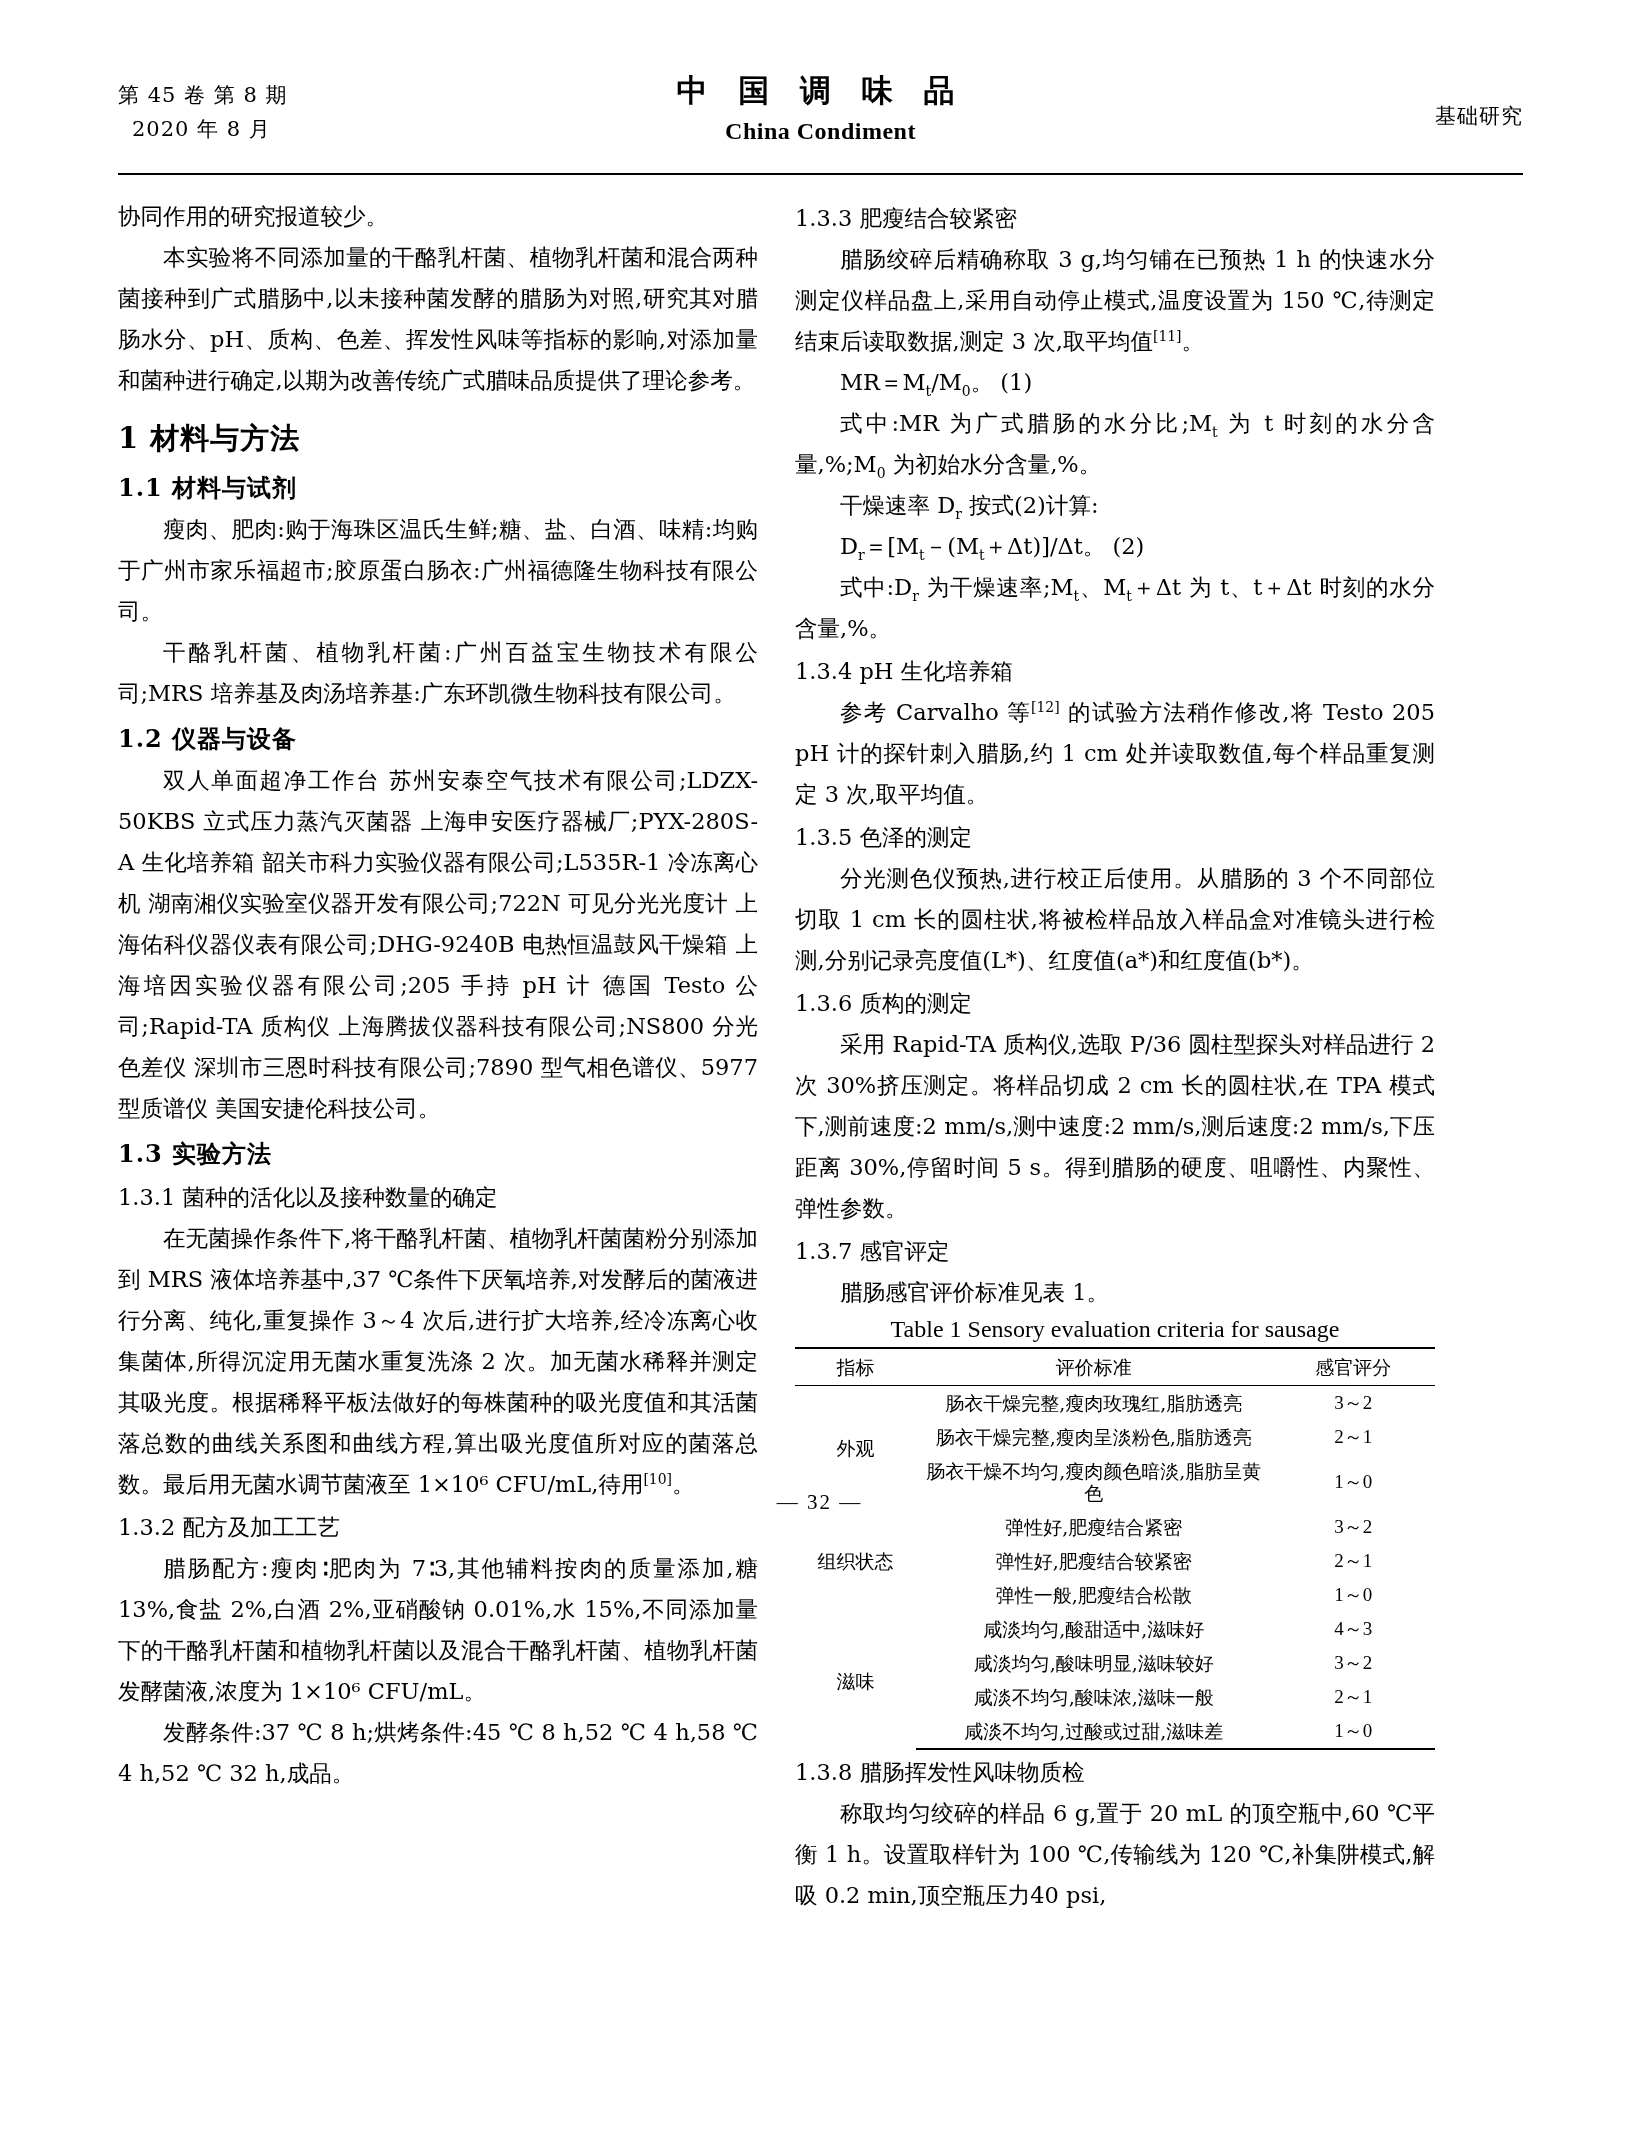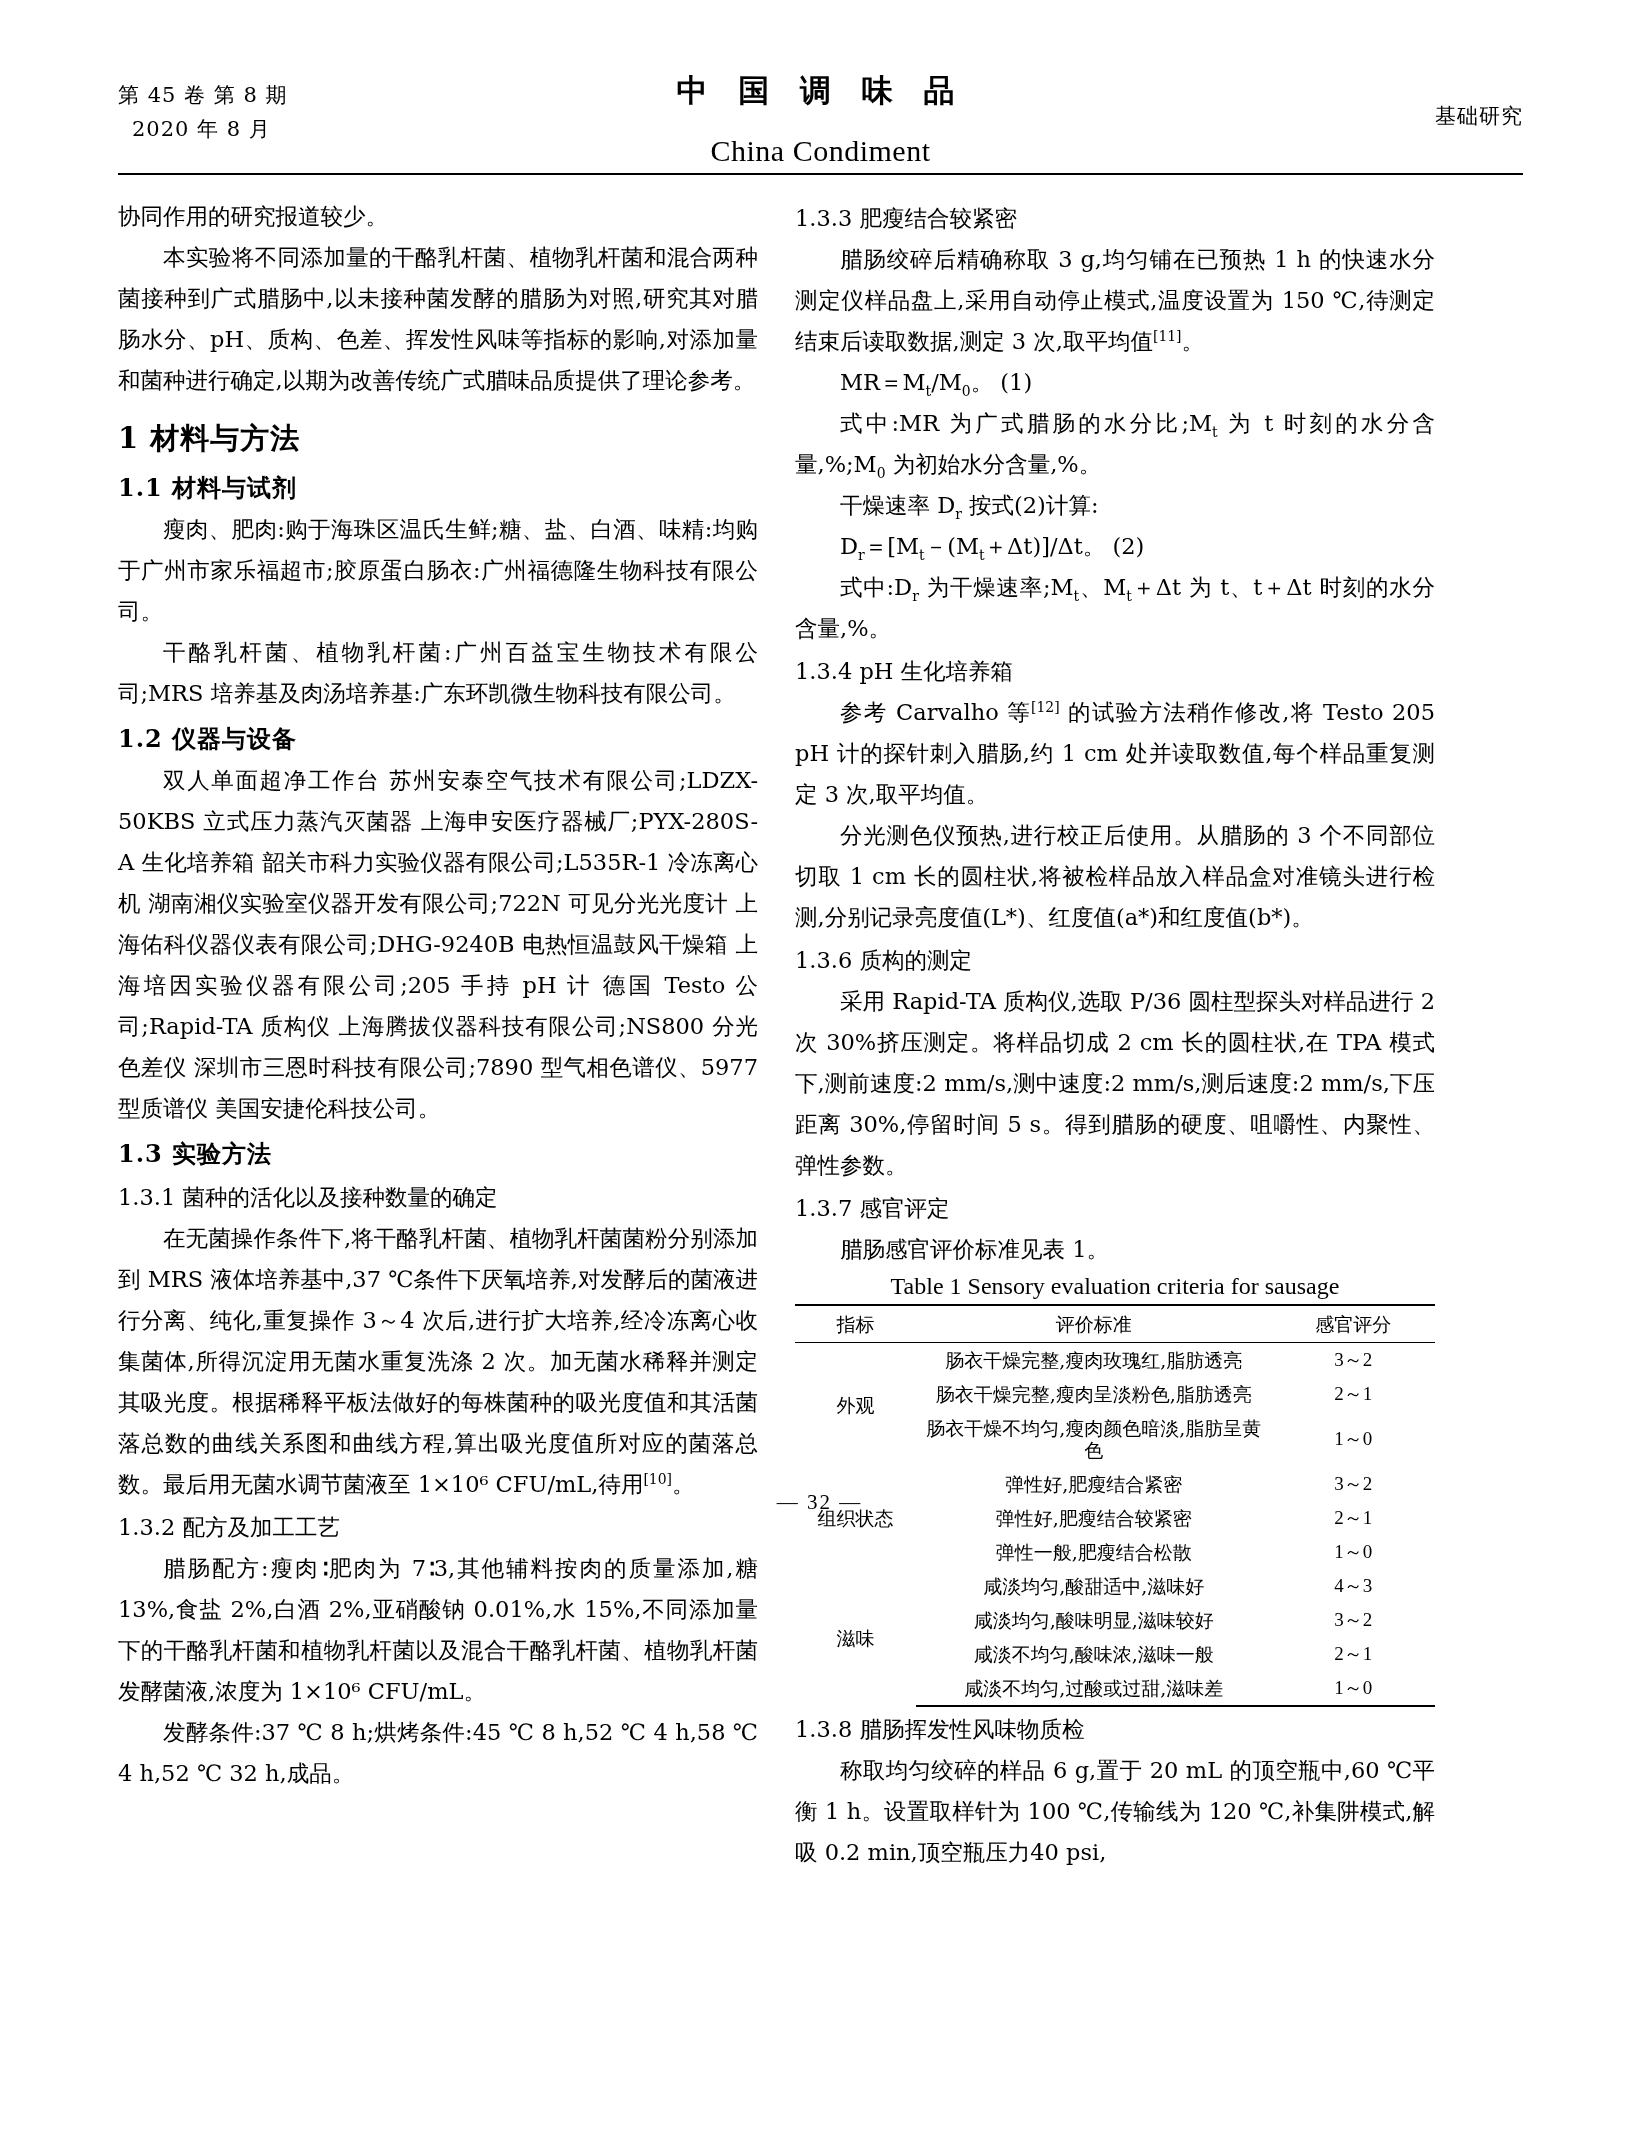--- a/index.html
+++ b/index.html
@@ -34,23 +34,23 @@
   .hdr-center {
     position:absolute; left:0; right:0; top:-8px;
     text-align:center;
   }
   .hdr-cn {
     font-size:31px; font-weight:bold;
     letter-spacing:10px;
     font-family:"DejaVu Serif", serif;
   }
   .hdr-en {
-    font-size:30px; font-weight:normal;
+    font-size:24px; font-weight:bold;
     letter-spacing:0.5px;
-    margin-top:22px;
+    margin-top:6px;
     font-family:"Liberation Serif", serif;
   }
   .hdr-right {
     position:absolute; right:0; top:24px;
     font-size:21px; letter-spacing:1px;
     white-space:nowrap;
   }
   .hdr-rule {
     position:absolute; left:118px; top:173px;
     width:1405px; height:0;
@@ -205,20 +205,21 @@
     <p class="ind">干燥速率 D<sub>r</sub> 按式(2)计算:</p>
     <p class="formula-line">
       D<sub>r</sub>＝[M<sub>t</sub>－(M<sub>t</sub>＋Δt)]/Δt。
       (2)
     </p>
     <p class="ind">式中:D<sub>r</sub> 为干燥速率;M<sub>t</sub>、M<sub>t</sub>＋Δt 为 t、t＋Δt 时刻的水分含量,%。</p>
 
     <h4 class="subsub">1.3.4    pH 生化培养箱</h4>
     <p class="ind">参考 Carvalho 等<sup>[12]</sup> 的试验方法稍作修改,将 Testo 205 pH 计的探针刺入腊肠,约 1 cm 处并读取数值,每个样品重复测定 3 次,取平均值。</p>
 
+    <h4 class="subsub">1.3.5    色泽的测定</h4>
     <p class="ind">分光测色仪预热,进行校正后使用。从腊肠的 3 个不同部位切取 1 cm 长的圆柱状,将被检样品放入样品盒对准镜头进行检测,分别记录亮度值(L*)、红度值(a*)和红度值(b*)。</p>
 
     <h4 class="subsub">1.3.6    质构的测定</h4>
     <p class="ind">采用 Rapid-TA 质构仪,选取 P/36 圆柱型探头对样品进行 2 次 30%挤压测定。将样品切成 2 cm 长的圆柱状,在 TPA 模式下,测前速度:2 mm/s,测中速度:2 mm/s,测后速度:2 mm/s,下压距离 30%,停留时间 5 s。得到腊肠的硬度、咀嚼性、内聚性、弹性参数。</p>
 
     <h4 class="subsub">1.3.7    感官评定</h4>
     <p class="ind">腊肠感官评价标准见表 1。</p>
 
     <div class="tbl-title-en">Table 1 Sensory evaluation criteria for sausage</div>
 

